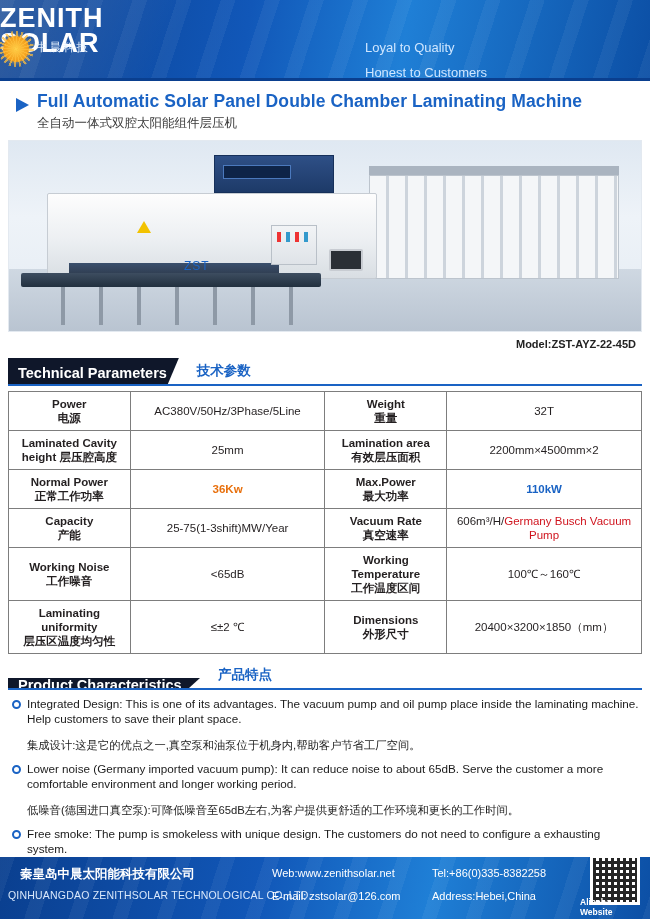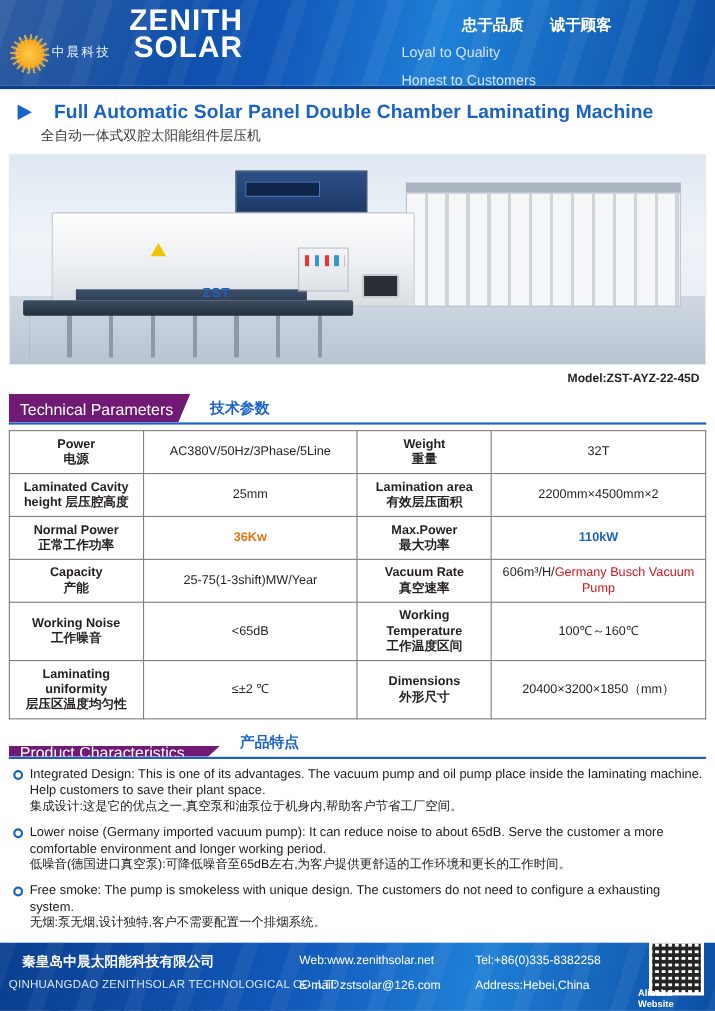--- a/index.html
+++ b/index.html
@@ -20,21 +20,21 @@
     background: linear-gradient(100deg, #0a3f8f 0%, #1157b8 38%, #1f7fd6 62%, #0c4fa5 100%);
     overflow: hidden;
   }
   .header .sheen {
     position:absolute; top:0; left:0; right:0; bottom:0;
     background:
       linear-gradient(115deg, rgba(255,255,255,0.16) 0%, rgba(255,255,255,0) 28%),
       repeating-linear-gradient(108deg, rgba(255,255,255,0.05) 0px, rgba(255,255,255,0.05) 14px, rgba(255,255,255,0) 14px, rgba(255,255,255,0) 42px);
     pointer-events:none;
   }
-  .logo-block { position:absolute; left:11px; top:6px; width:210px; height:66px;text-align:right; }
+  .logo-block { position:absolute; left:0; top:6px; width:210px; height:66px; }
   .logo-word {
     font-size: 27px; font-weight: bold; letter-spacing: 1px;
     color:#ffffff; line-height: 25px; font-family:"Liberation Sans", sans-serif;
   }
   .logo-word .l2 { display:block; }
   .logo-sun {
     position:absolute; left:3px; top:30px; width:26px; height:26px;
     border-radius:50%;
     background: radial-gradient(circle at 50% 50%, #ffd24a 0%, #f5a623 55%, #e8890a 100%);
     box-shadow: 0 0 4px rgba(255,200,80,.8);
@@ -56,21 +56,21 @@
   }
   .slogan-en {
     position:absolute; top:40px; left:365px; width:280px;
     color:#cfe6ff; font-size:13px;
     display:flex; gap:10px;flex-direction:column;
   }
   .hdr-rule { height:3px; background:#0a3f8f; }
 
   
   .title-wrap { padding: 10px 0 2px 16px; }
-  .title-row { display:flex; align-items:center; gap:20px; }
+  .title-row { display:flex; align-items:flex-end; gap:8px; }
   .tri {
     width:0;height:0;border-left:13px solid #1a63c4;
     border-top:7px solid transparent;border-bottom:7px solid transparent;
   }
   .title-en {
     color:#1a63c4; font-size:17.5px; font-weight:bold; letter-spacing:.1px;
   }
   .title-cn { color:#3a3a3a; font-size:12.5px; margin:3px 0 0 21px; }
 
   
@@ -126,37 +126,37 @@
   .ctrl-box:after{
     content:""; position:absolute; left:5px; top:6px; width:36px; height:10px;
     background: repeating-linear-gradient(90deg,#e33 0 4px, transparent 4px 9px, #39c 9px 13px, transparent 13px 18px);
   }
   .hmi{
     position:absolute; left:320px; bottom:60px; width:34px; height:22px;
     background:#2a2f36; border:2px solid #c8ccd2; border-radius:2px;
   }
   .brand-on-machine{
     position:absolute; left:175px; bottom:58px;
-    color:#1a63c4; font-size:12px; font-weight:bold; letter-spacing:1px;
+    color:#1a63c4; font-size:12px; font-weight:normal; letter-spacing:1px;
   }
   .warn-tri{
     position:absolute; left:128px; bottom:98px; width:0;height:0;
     border-left:7px solid transparent;border-right:7px solid transparent;border-bottom:12px solid #f2c200;
   }
   .model-line {
     text-align:right; padding:6px 14px 4px 0;
     font-size:11px; color:#222; font-weight:bold;
   }
 
   
   .sec-bar {
     display:flex; align-items:stretch; height:26px; margin:4px 8px 0 8px;
   }
   .sec-en {
-    background:#701a75; color:#fff; font-size:14.5px; font-weight:normal;
+    background:#0f172a; color:#fff; font-size:14.5px; font-weight:bold;
     padding:3px 12px 0 10px; display:flex; align-items:center;
     clip-path: polygon(0 0, 100% 0, calc(100% - 11px) 100%, 0 100%);
     min-width:165px;
   }
   .sec-cn {
     color:#1a63c4; font-size:13.5px; font-weight:bold;
     display:flex; align-items:center; padding-left:18px;
   }
   .sec-underline { height:2px; background:#1a63c4; margin:0 8px; }
 
@@ -176,21 +176,21 @@
   .red    { color:#d0141e; }
 
   
   .chars { margin: 6px 10px 0 12px; }
   .char-item { display:flex; gap:6px; margin-bottom:8px; }
   .bullet {
     flex:0 0 auto; width:9px; height:9px; margin-top:4px; border-radius:50%;
     background:#fff; border:2.5px solid #1a63c4;
   }
   .char-text { font-size:11.7px; line-height:15px; color:#1b1b1b; }
-  .char-cn { font-size:11.3px; line-height:15px; color:#1b1b1b; }
+  .char-cn { font-size:11.3px; line-height:15px; color:#1b1b1b;margin-top:12px; }
 
   
   .footer {
     position:absolute; left:0; right:0; bottom:0; height:62px;
     background: linear-gradient(100deg, #0a3f8f 0%, #1157b8 40%, #1f7fd6 66%, #0c4fa5 100%);
     color:#fff;
   }
   .footer .sheen2{
     position:absolute; inset:0;
     background: repeating-linear-gradient(108deg, rgba(255,255,255,0.05) 0px, rgba(255,255,255,0.05) 14px, rgba(255,255,255,0) 14px, rgba(255,255,255,0) 42px);
@@ -224,24 +224,20 @@
 
   <div class="logo-block">
     <div class="logo-word">
       <span>ZENITH</span>
       <span class="l2">SOLAR</span>
     </div>
     <div class="logo-sun"></div>
     <div class="logo-cn">中晨科技</div>
   </div>
 
-  <div class="slogan-cn">
-    <span>忠于品质</span>
-    <span>诚于顾客</span>
-  </div>
   <div class="slogan-en">
     <span>Loyal to Quality</span>
     <span>Honest to Customers</span>
   </div>
 </div>
 <div class="hdr-rule"></div>
 
 <div class="title-wrap">
   <div class="title-row">
     <div class="tri"></div>

